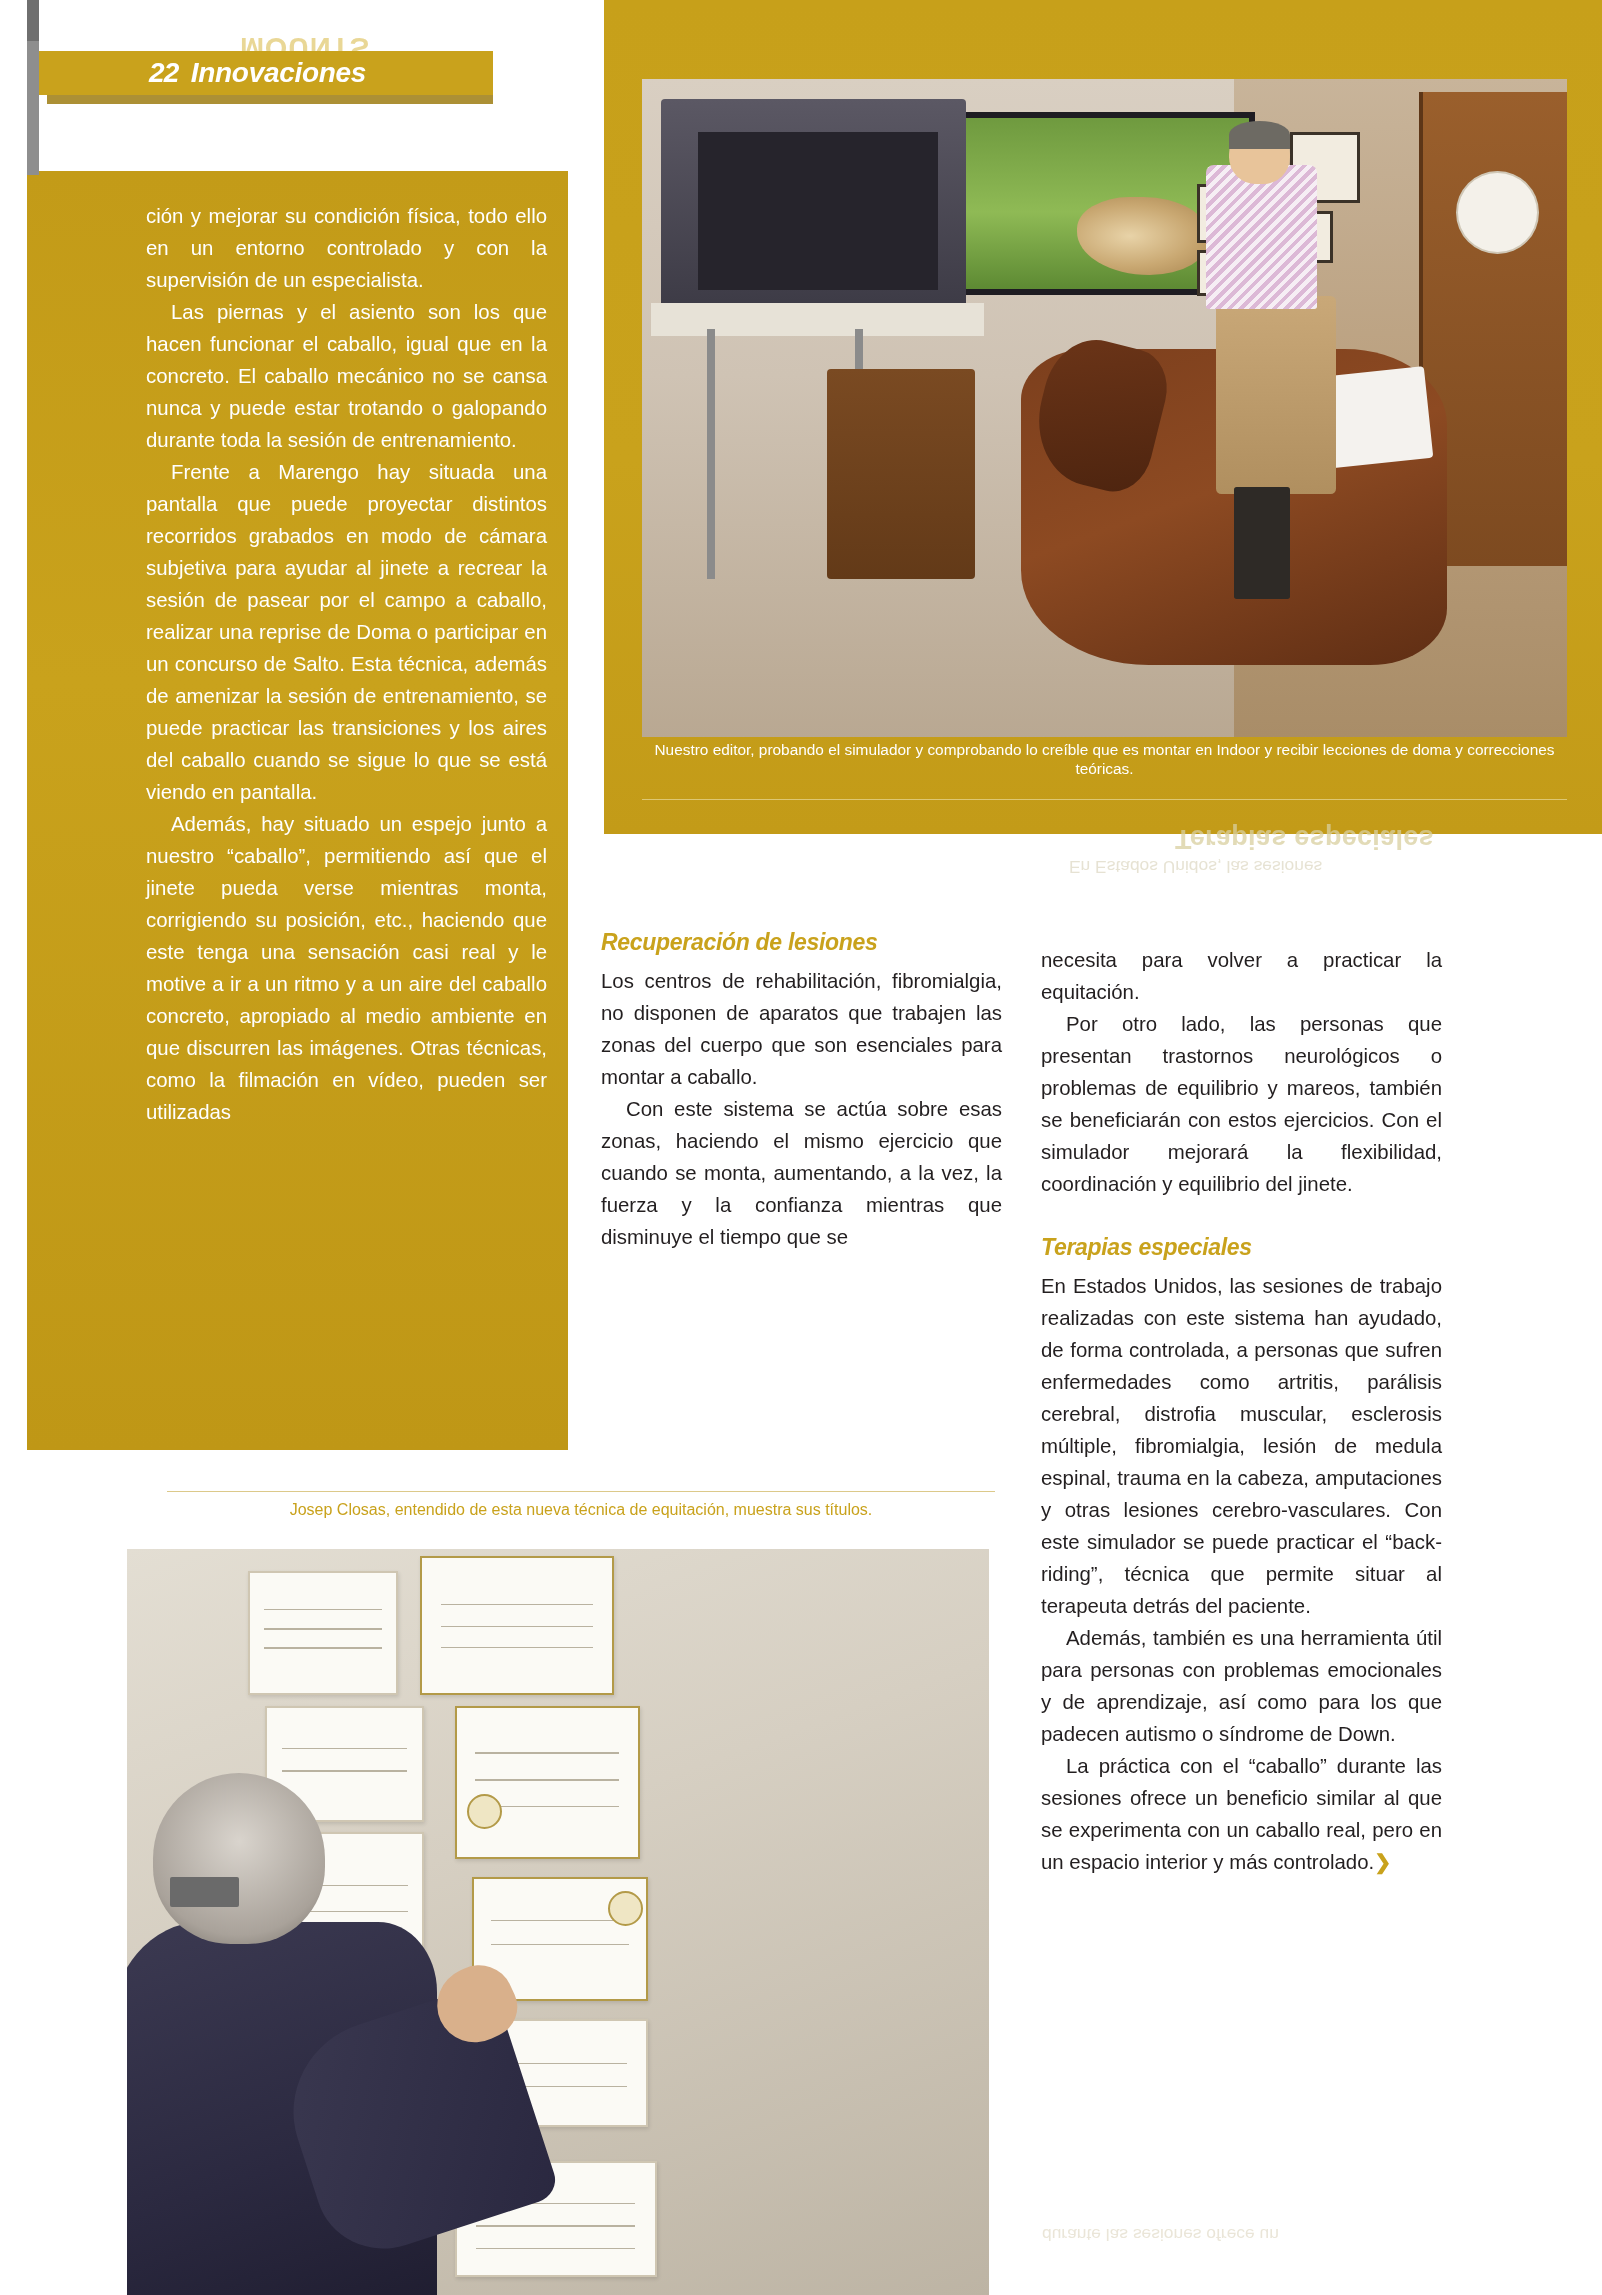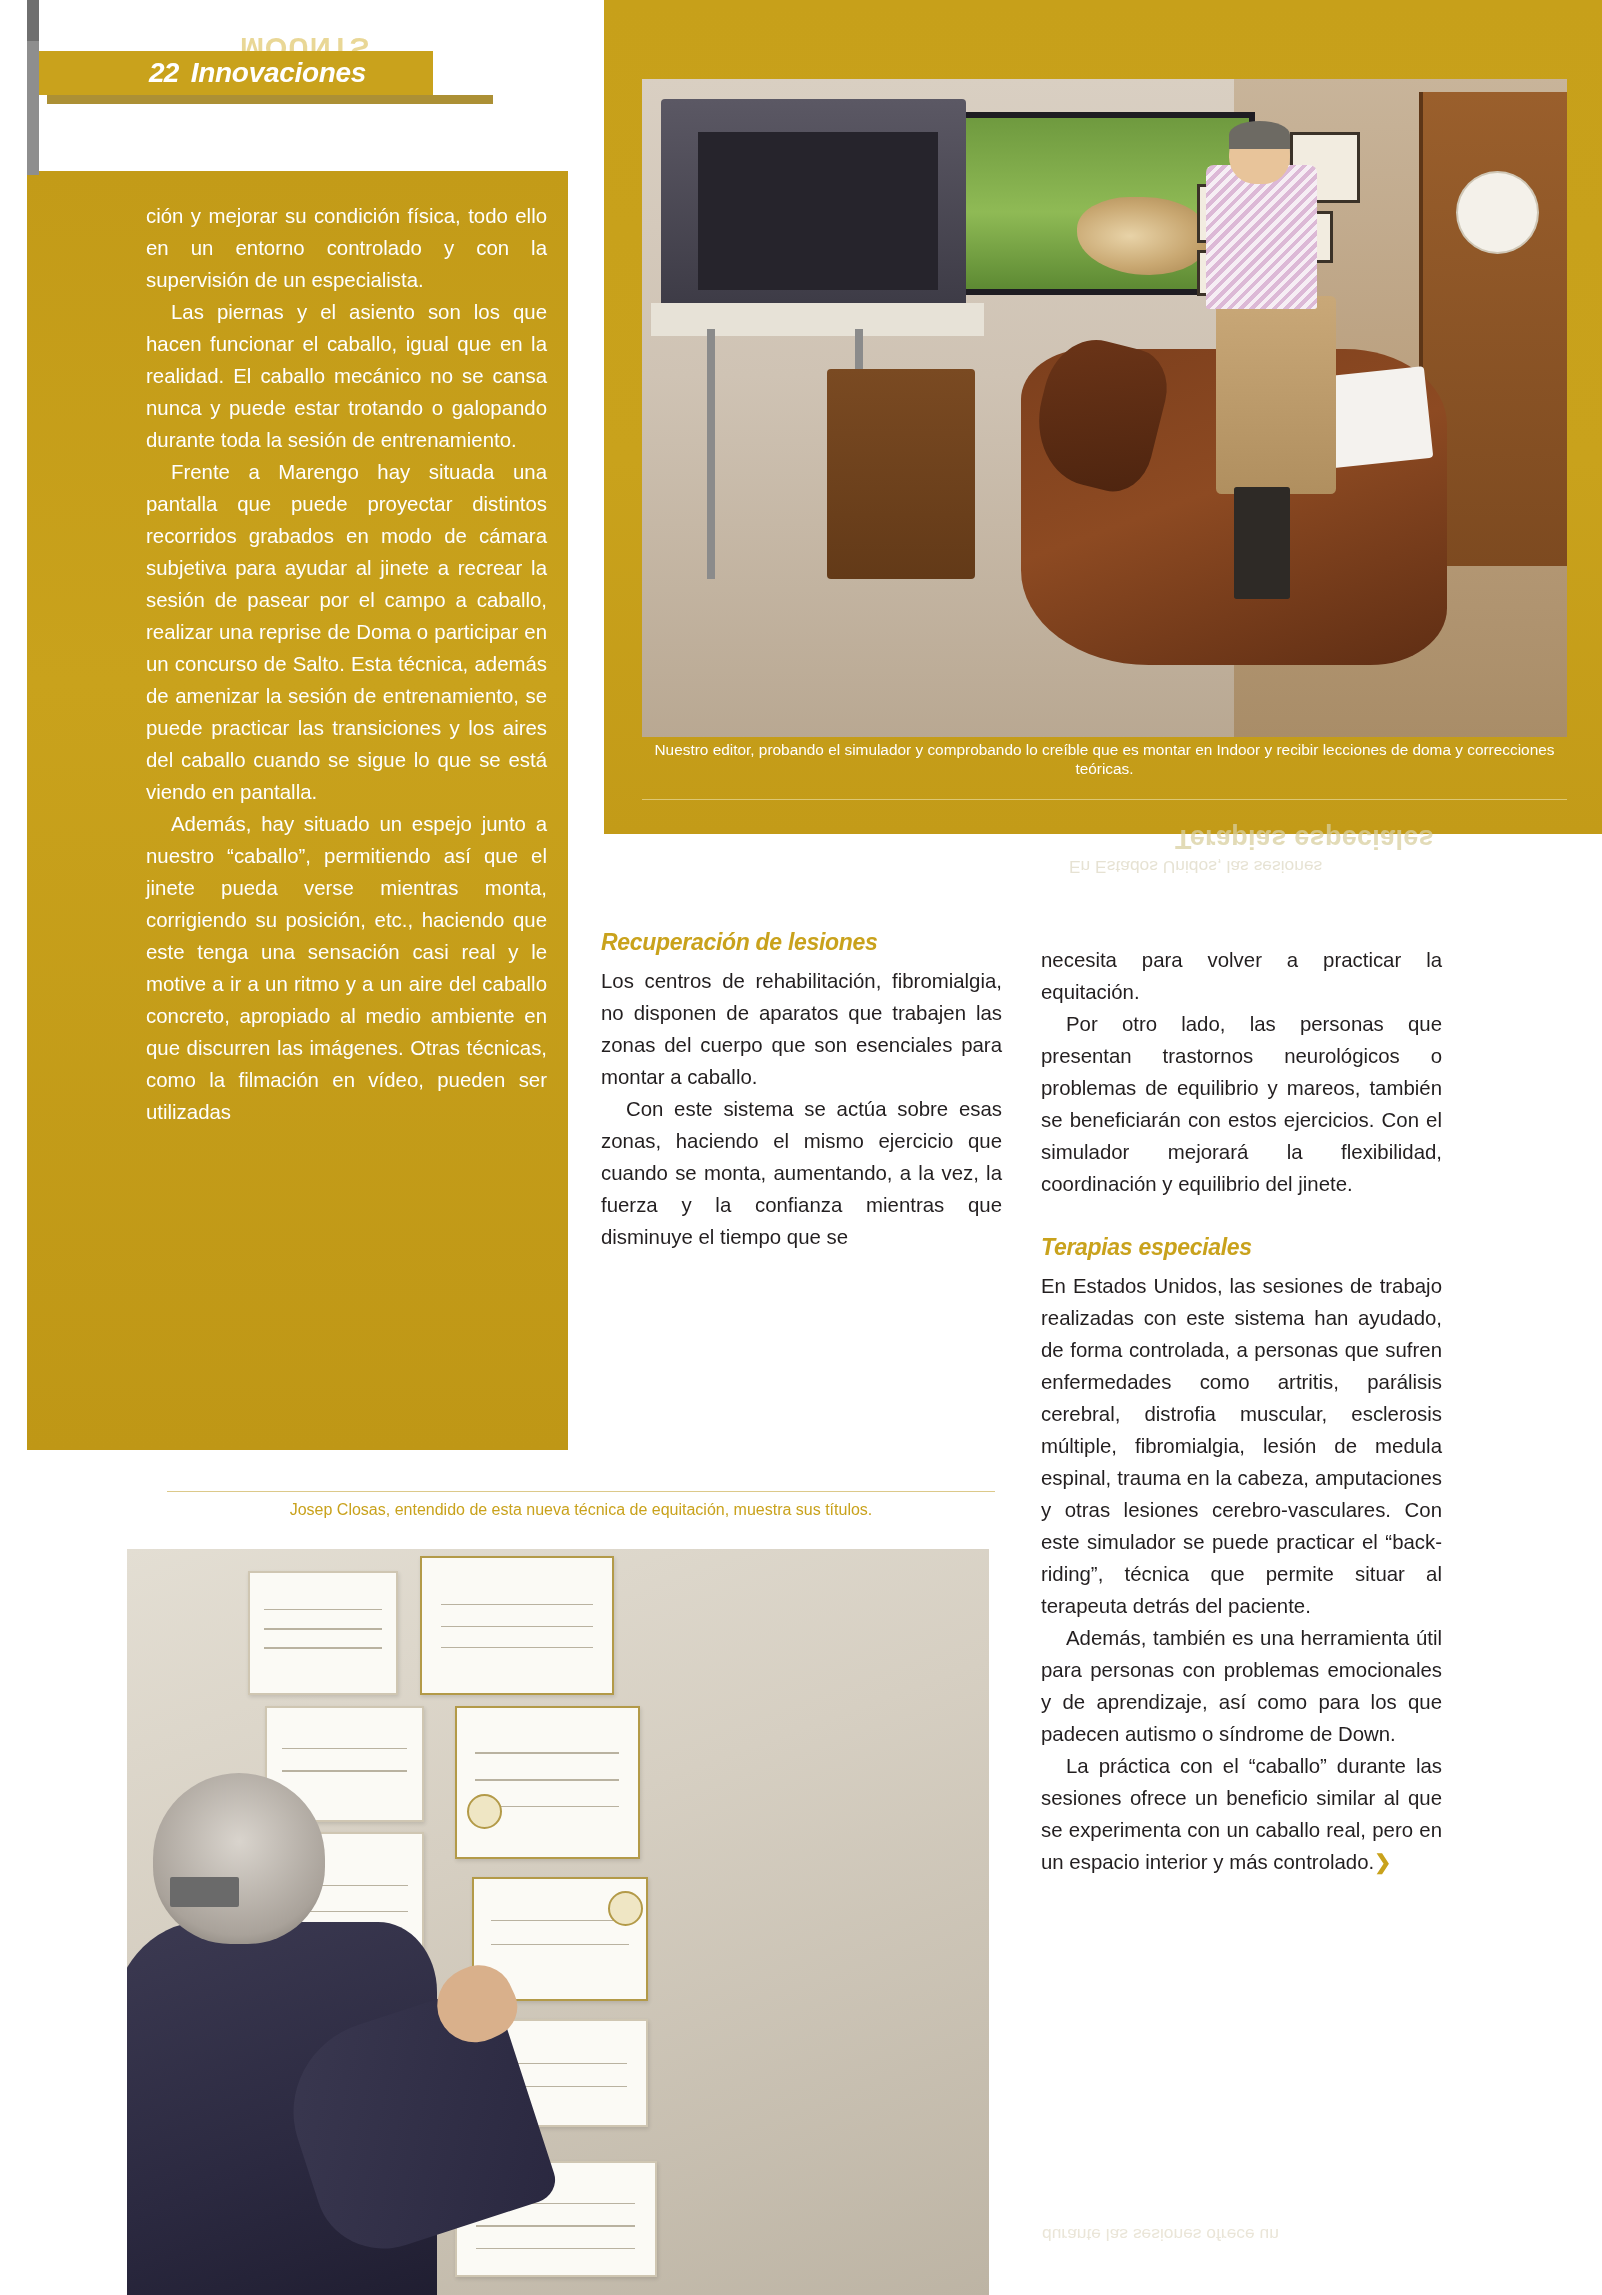--- a/index.html
+++ b/index.html
@@ -60,21 +60,21 @@
     width: 12px;
     height: 134px;
     background: #8e8e8e;
   }
 
   
   .folio {
     position: absolute;
     left: 39px;
     top: 51px;
-    width: 394px;
+    width: 454px;
     height: 44px;
     background: #c9a21c;
     display: flex;
     align-items: center;
   }
   .folio-shadow {
     position: absolute;
     left: 47px;
     top: 95px;
     width: 446px;
@@ -444,21 +444,21 @@
 
   <div class="hero-caption">Nuestro editor, probando el simulador y comprobando lo creíble que es montar en Indoor y recibir lecciones de doma y correcciones teóricas.</div>
   <div class="hero-rule"></div>
 
   <div class="ghost-head">Terapias especiales</div>
   <div class="ghost-sub">En Estados Unidos, las sesiones</div>
   <div class="ghost-bottom">durante las sesiones ofrece un</div>
 
   <div class="col col-1">
     <p>ción y mejorar su condición física, todo ello en un entorno controlado y con la supervisión de un especialista.</p>
-    <p>Las piernas y el asiento son los que hacen funcionar el caballo, igual que en la realidad. El caballo mecánico no se cansa nunca y puede estar trotando o galopando durante toda la sesión de entrenamiento.</p>
+    <p>Las piernas y el asiento son los que hacen funcionar el caballo, igual que en la concreto. El caballo mecánico no se cansa nunca y puede estar trotando o galopando durante toda la sesión de entrenamiento.</p>
     <p>Frente a Marengo hay situada una pantalla que puede proyectar distintos recorridos grabados en modo de cámara subjetiva para ayudar al jinete a recrear la sesión de pasear por el campo a caballo, realizar una reprise de Doma o participar en un concurso de Salto. Esta técnica, además de amenizar la sesión de entrenamiento, se puede practicar las transiciones y los aires del caballo cuando se sigue lo que se está viendo en pantalla.</p>
     <p>Además, hay situado un espejo junto a nuestro “caballo”, permitiendo así que el jinete pueda verse mientras monta, corrigiendo su posición, etc., haciendo que este tenga una sensación casi real y le motive a ir a un ritmo y a un aire del caballo concreto, apropiado al medio ambiente en que discurren las imágenes. Otras técnicas, como la filmación en vídeo, pueden ser utilizadas</p>
   </div>
 
   <div class="col col-2">
     <h2 class="sec-head">Recuperación de lesiones</h2>
     <p>Los centros de rehabilitación, fibromialgia, no disponen de aparatos que trabajen las zonas del cuerpo que son esenciales para montar a caballo.</p>
     <p>Con este sistema se actúa sobre esas zonas, haciendo el mismo ejercicio que cuando se monta, aumentando, a la vez, la fuerza y la confianza mientras que disminuye el tiempo que se</p>
   </div>
 

